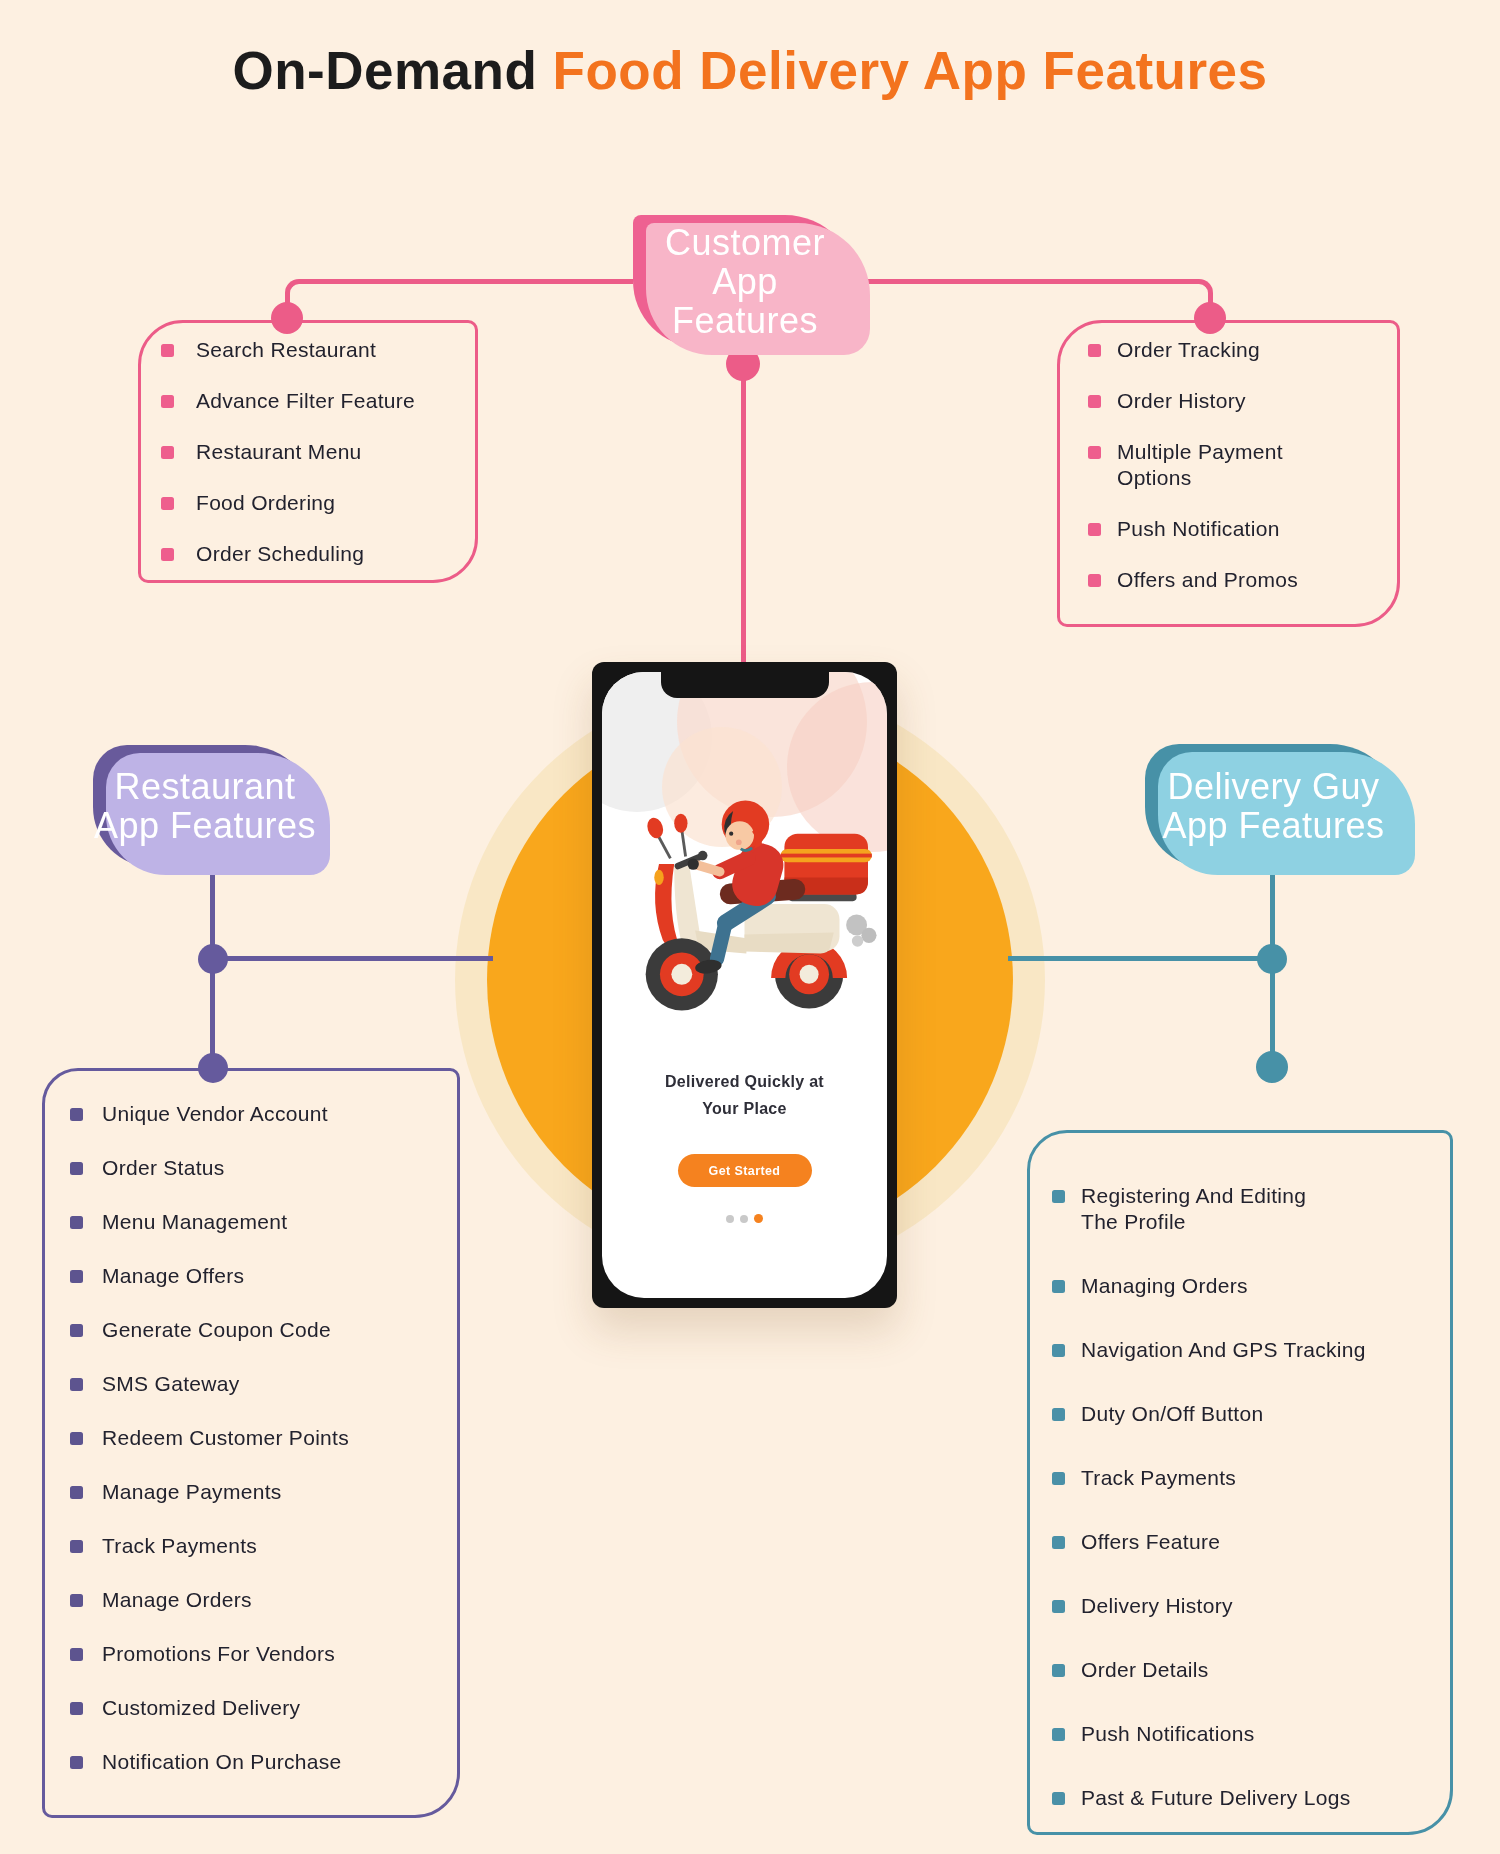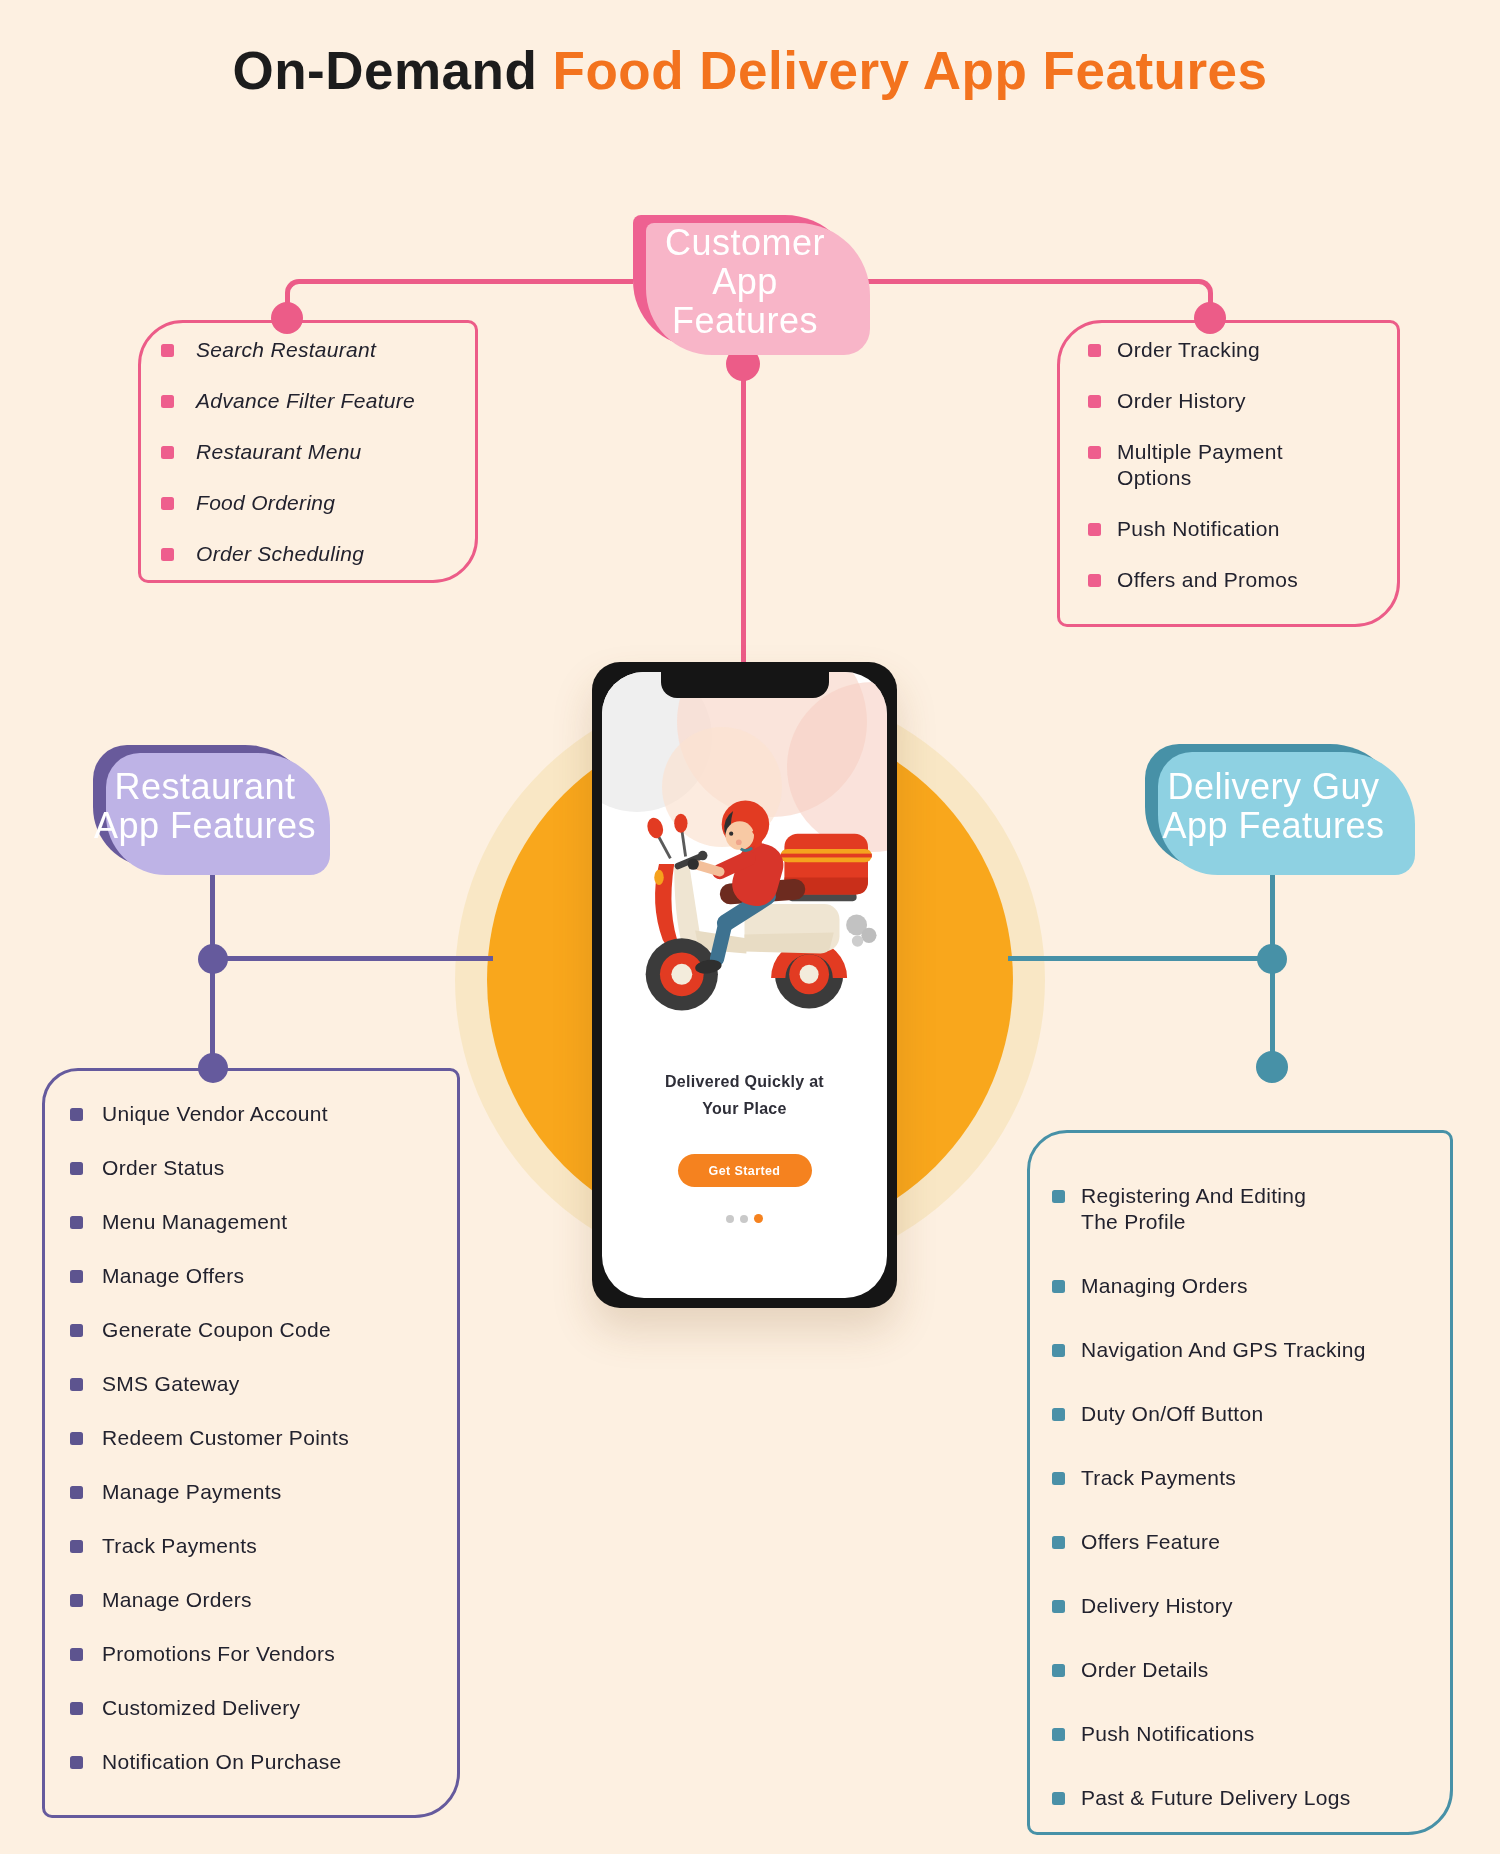--- a/index.html
+++ b/index.html
@@ -59,39 +59,39 @@
 
   
   .fbox{position:absolute;z-index:2;border:3px solid;box-sizing:border-box;}
   .fbox ul{list-style:none;margin:0;padding:0;}
   .item{display:flex;align-items:flex-start;}
   .item-text{font-size:21px;line-height:26px;font-weight:500;color:#22222e;letter-spacing:.3px;
              white-space:pre-line;}
   .bullet{width:13px;height:13px;border-radius:2.5px;margin:7px 0 0 0;flex:none;}
 
   .fbox.pink-left{left:138px;top:320px;width:340px;height:263px;border-color:#ec5c88;
-                  border-radius:45px 10px 45px 10px;padding:14px 8px 0 20px;font-style:italic;}
+                  border-radius:45px 10px 45px 10px;padding:14px 8px 0 20px;}
   .fbox.pink-right{left:1057px;top:320px;width:343px;height:307px;border-color:#ec5c88;
                    border-radius:45px 10px 45px 10px;padding:14px 6px 0 28px;}
   .fbox.purple{left:42px;top:1068px;width:418px;height:750px;border-color:#655a9d;
                border-radius:36px 10px 45px 10px;padding:30px 8px 0 25px;}
   .fbox.teal{left:1027px;top:1130px;width:426px;height:705px;border-color:#4791a7;
              border-radius:40px 10px 45px 10px;padding:50px 4px 0 22px;}
 
   .pink-left .bullet,.pink-right .bullet{background:#ee5e8d;margin-right:22px;}
   .pink-right .bullet{margin-right:16px;}
   .purple .bullet{background:#5d548f;margin-right:19px;}
   .teal .bullet{background:#4a90a7;margin-right:16px;}
   .pink-left .item,.pink-right .item{margin-bottom:25px;}
   .purple .item{margin-bottom:28px;}
   .teal .item{margin-bottom:38px;}
 
   
   .phone{position:absolute;left:592px;top:662px;width:305px;height:646px;background:#151515;
-         border-radius:28px;padding:10px;box-sizing:border-box;z-index:4;
+         border-radius:12px;padding:10px;box-sizing:border-box;z-index:4;
          box-shadow:0 22px 40px rgba(120,80,30,.18);}
   .screen{position:relative;width:100%;height:100%;background:#fff;border-radius:42px;overflow:hidden;}
   .notch{position:absolute;left:50%;transform:translateX(-50%);top:0;width:168px;height:26px;
          background:#151515;border-radius:0 0 16px 16px;z-index:3;}
   .blob{position:absolute;border-radius:50%;z-index:1;}
   .blob.gray{left:-40px;top:-10px;width:150px;height:150px;background:#efefef;}
   .blob.p1{left:75px;top:-45px;width:190px;height:190px;background:#f9ddd2;opacity:.8;}
   .blob.p2{left:185px;top:10px;width:170px;height:170px;background:#f7cfc3;opacity:.6;}
   .blob.p3{left:60px;top:55px;width:120px;height:120px;background:#fbe3d2;opacity:.7;}
   .illustration{position:absolute;left:0;top:118px;width:285px;z-index:2;}

